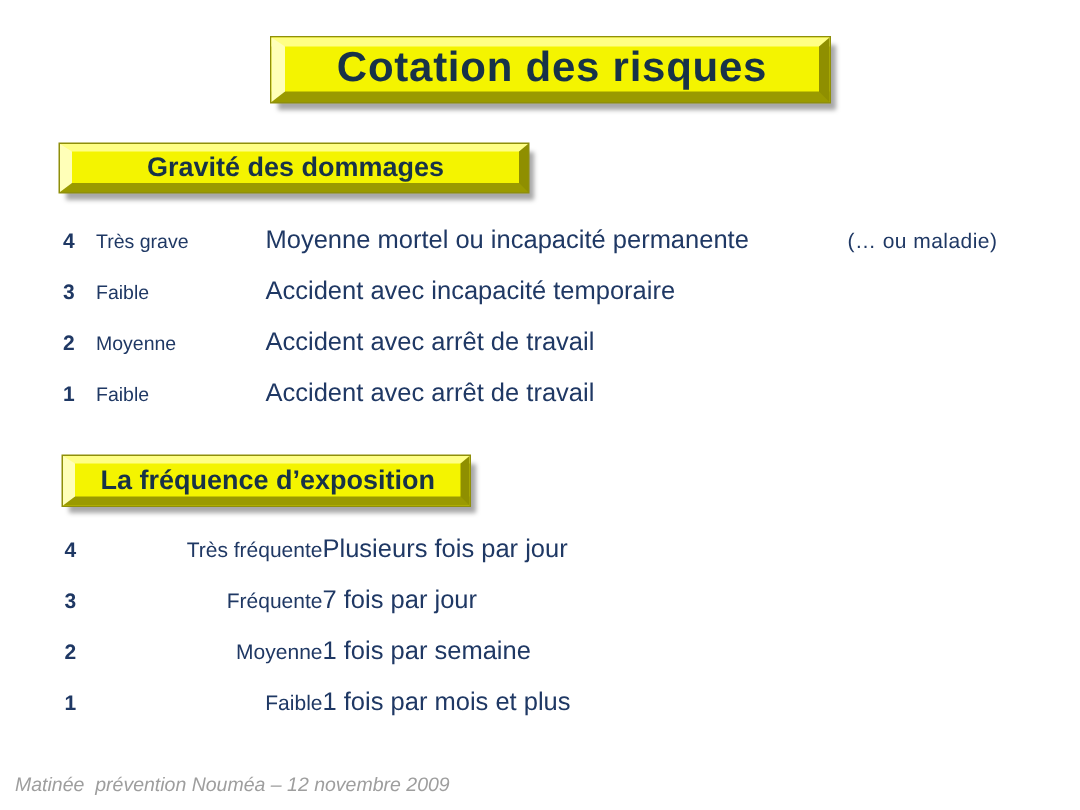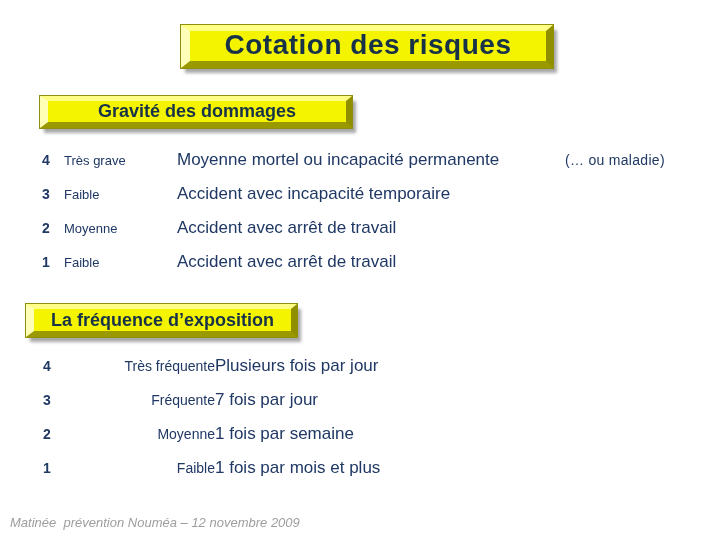--- a/index.html
+++ b/index.html
@@ -30,21 +30,21 @@
     border-width: 6px 7px 7px 9px;
     font-size: 28px;
     letter-spacing: 0.5px;
     align-items: flex-end;
   }
   .heading-box {
     border-width: 5px 6px 6px 8px;
     font-size: 18px;
   }
   .heading-gravite { left: 40px; top: 96px;  width: 312px; height: 32px; }
-  .heading-frequence { left: 26px; top: 304px; width: 271px; height: 33px; }
+  .heading-frequence { left: 42px; top: 304px; width: 271px; height: 33px; }
 
   
   .table { position: absolute; }
   .table-gravite { left: 42px; top: 143px; }
   .table-frequence { left: 43px; top: 349px; }
   .row {
     display: flex;
     align-items: center;
     height: 34px;
     color: #1F3864;

